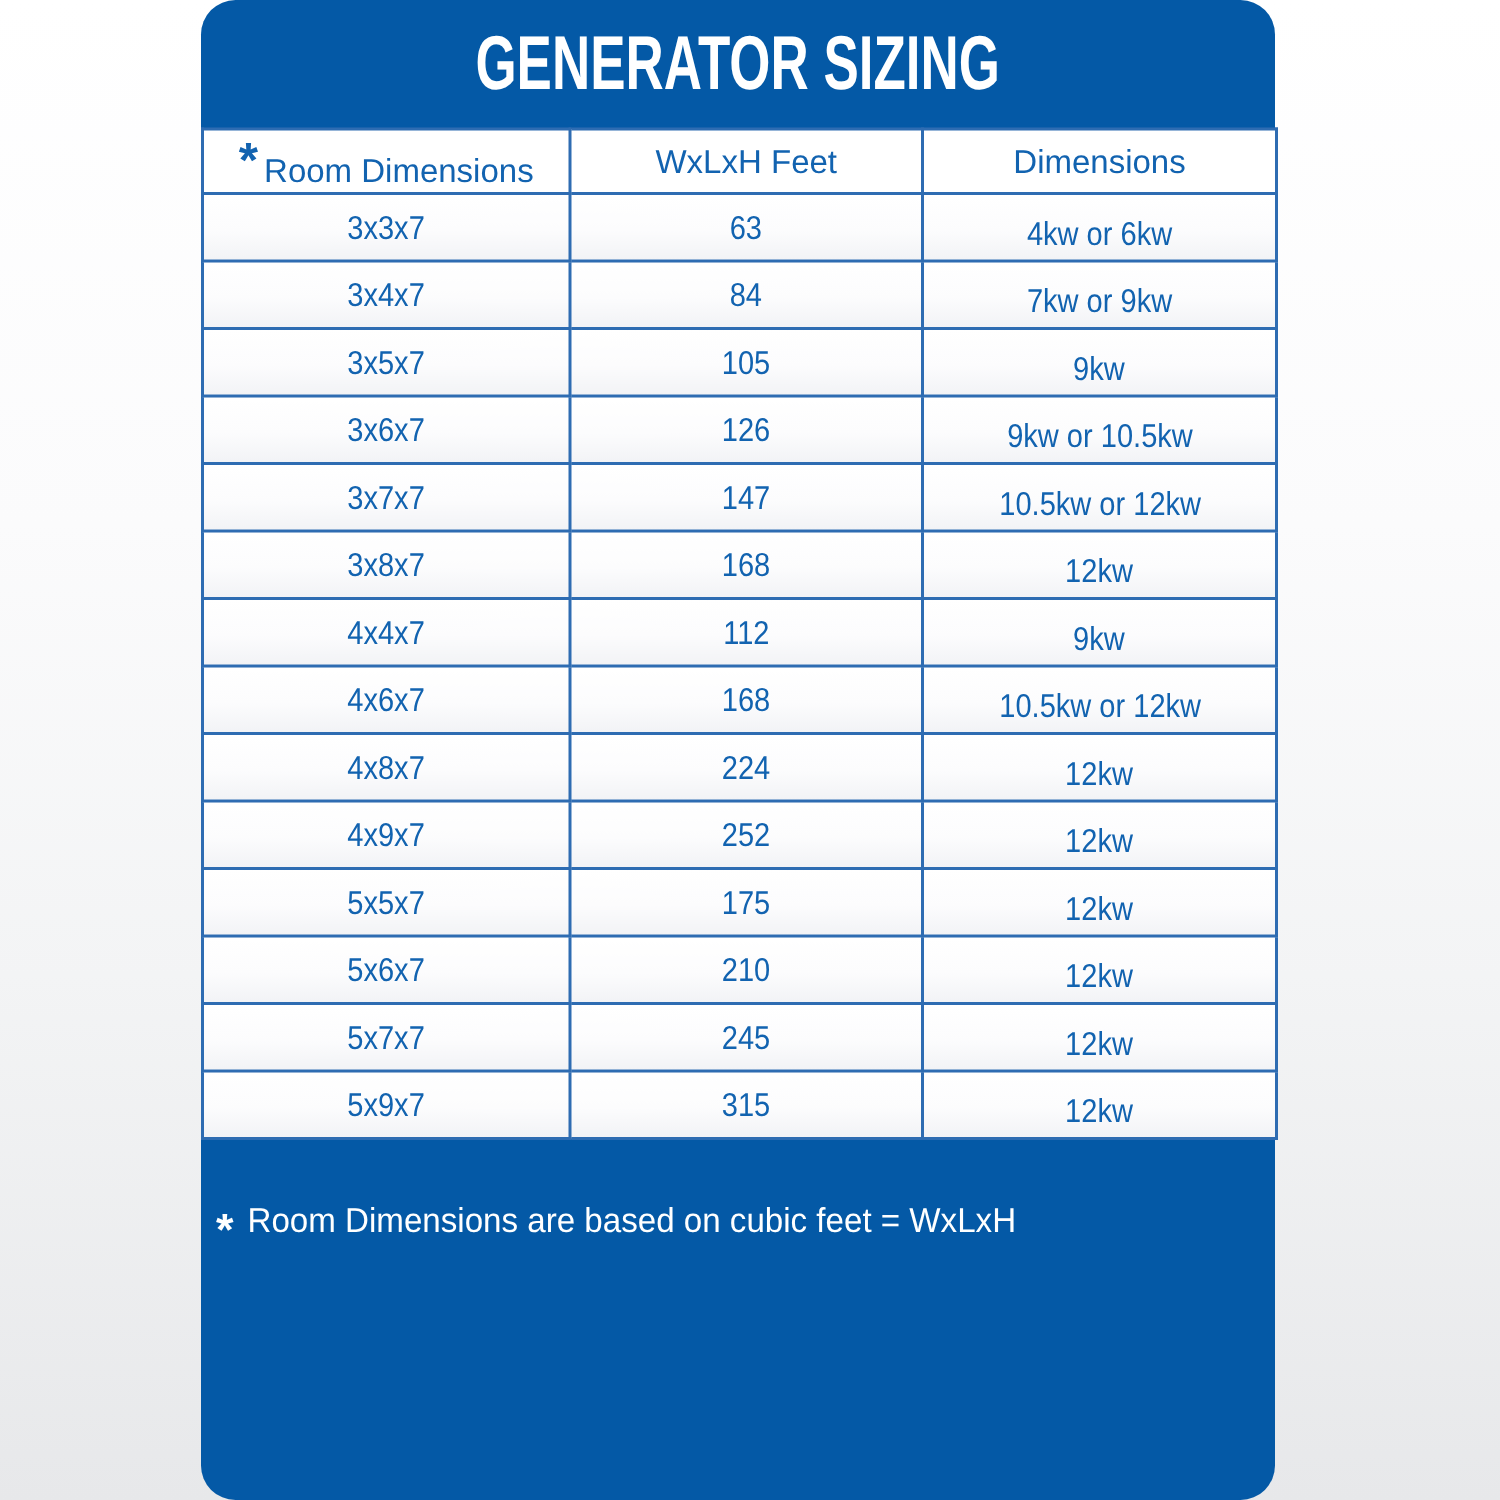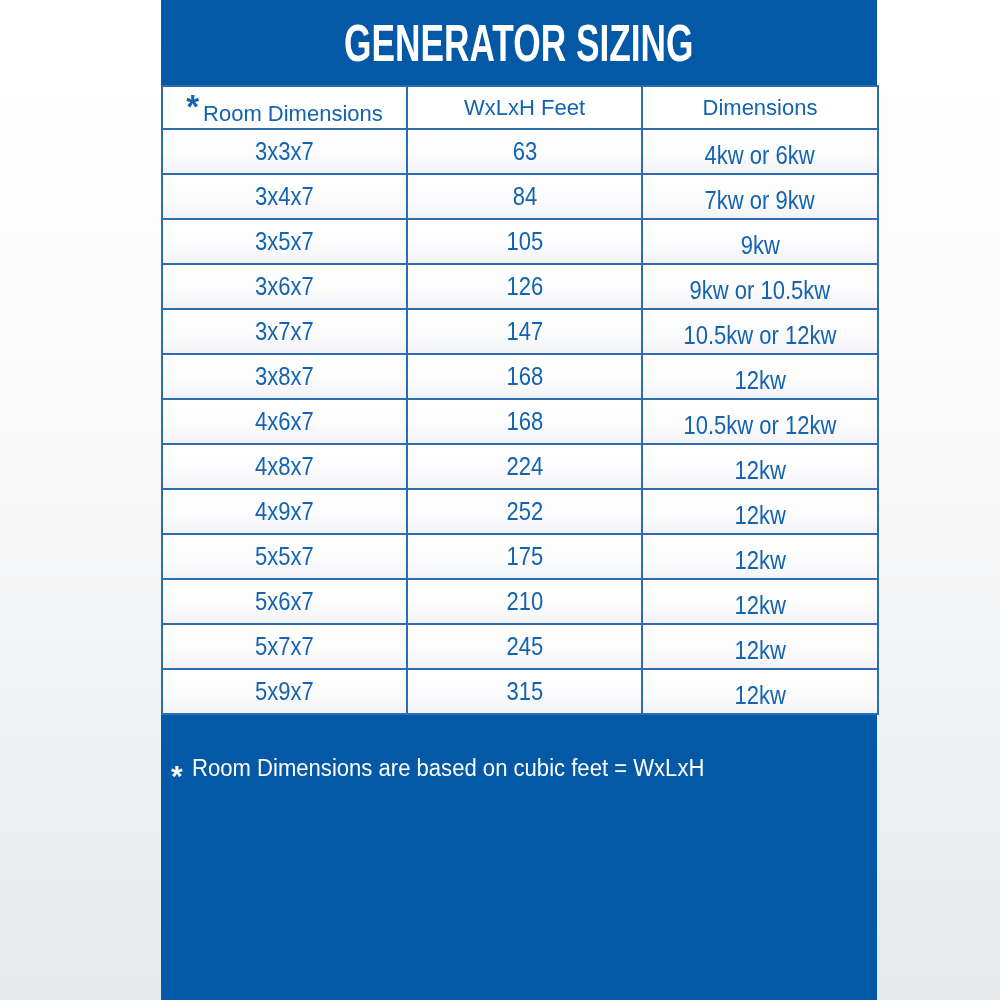--- a/index.html
+++ b/index.html
@@ -11,25 +11,26 @@
     overflow: hidden;
   }
   .page {
     position: relative;
     width: 1000px;
     height: 1000px;
     background: linear-gradient(180deg, #ffffff 0%, #fbfbfc 35%, #f3f4f5 65%, #e7e8ea 100%);
   }
   .panel {
     position: absolute;
-    left: 161px;
+    left: 134px;
     top: 0;
     width: 716px;
     height: 1000px;
     background: #0459a6;
+    border-radius: 23px;
   }
   .title-band {
     height: 85px;
     display: flex;
     align-items: center;
     justify-content: center;
   }
   .title-text {
     color: #ffffff;
     font-size: 49px;
@@ -65,21 +66,21 @@
     font-size: 33px;
     font-weight: bold;
     vertical-align: 3px;
     margin-right: 4px;
     color: #1263b0;
   }
   tbody tr { height: 45px; }
   tbody td {
     background: linear-gradient(180deg, #ffffff 0%, #fcfcfd 55%, #f2f3f6 100%);
     color: #1263b0;
-    font-size: 25px;
+    font-size: 22px;
   }
   .cell-text {
     display: inline-block;
     transform: scaleX(0.88);
     transform-origin: center;
     white-space: nowrap;
   }
   .gen-text {
     position: relative;
     top: 4px;
@@ -197,20 +198,31 @@
     </td>
     <td>
       <span class="cell-text">168</span>
     </td>
     <td>
       <span class="cell-text gen-text">12kw</span>
     </td>
   </tr>
           <tr class="data-row">
     <td>
+      <span class="cell-text">4x4x7</span>
+    </td>
+    <td>
+      <span class="cell-text">112</span>
+    </td>
+    <td>
+      <span class="cell-text gen-text">9kw</span>
+    </td>
+  </tr>
+          <tr class="data-row">
+    <td>
       <span class="cell-text">4x6x7</span>
     </td>
     <td>
       <span class="cell-text">168</span>
     </td>
     <td>
       <span class="cell-text gen-text">10.5kw or 12kw</span>
     </td>
   </tr>
           <tr class="data-row">

